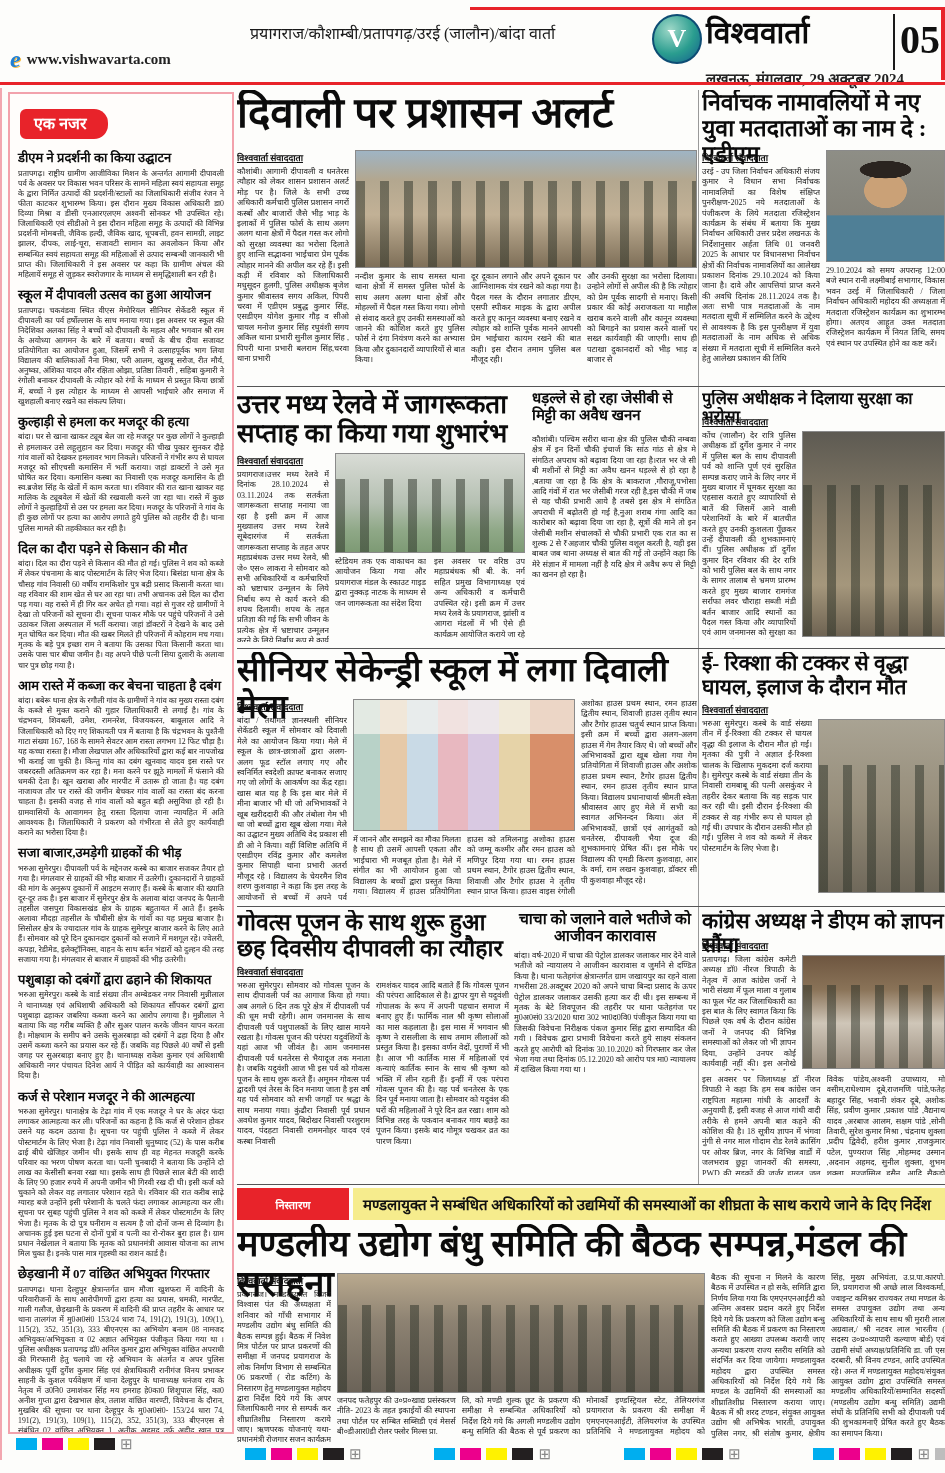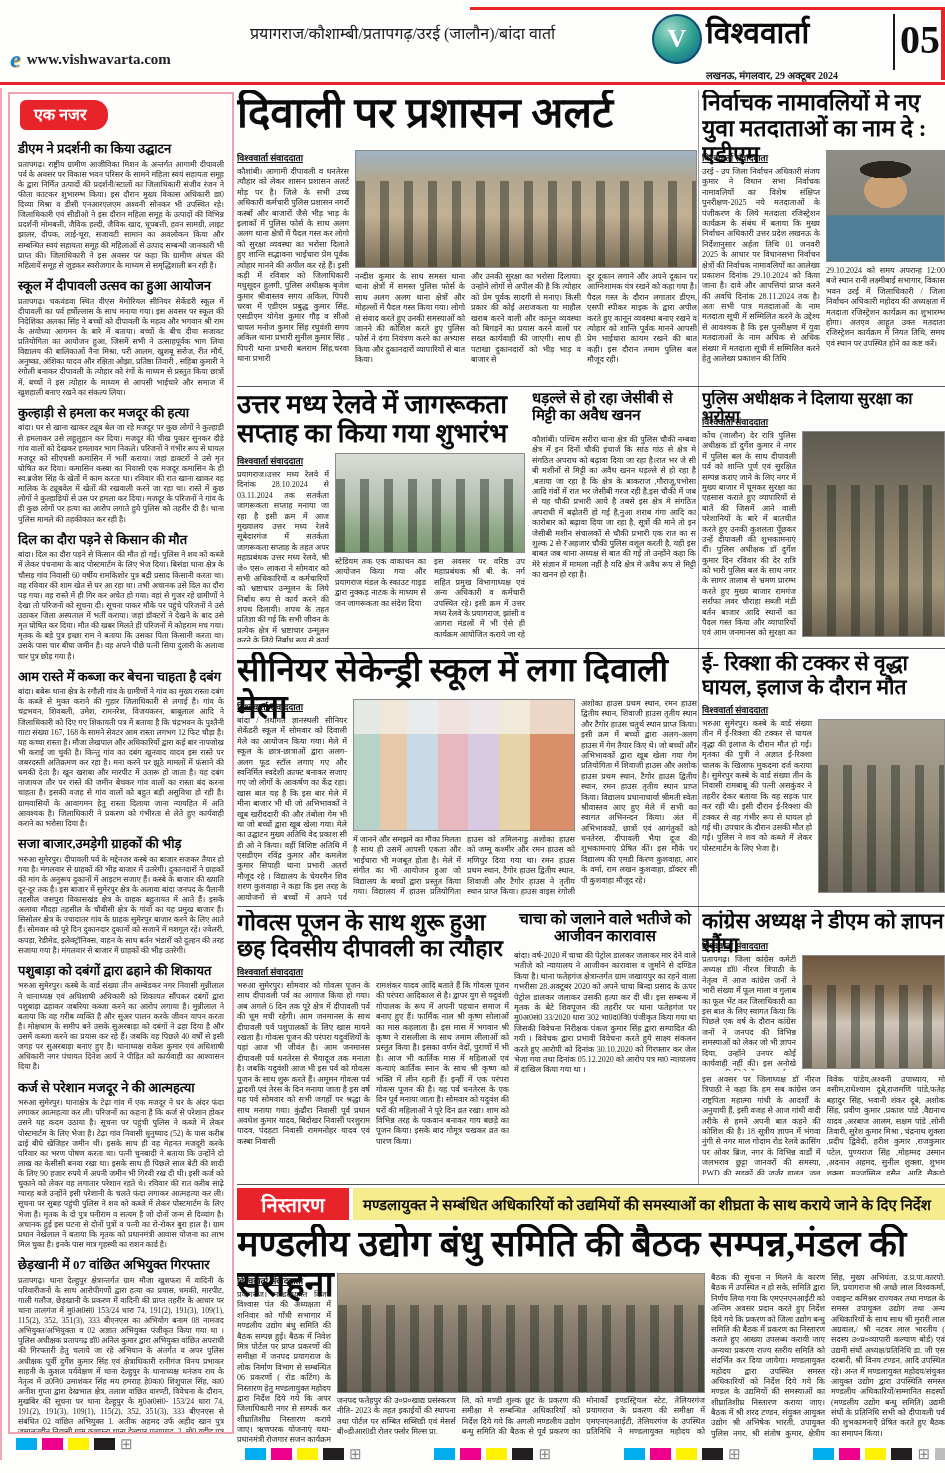--- a/index.html
+++ b/index.html
@@ -4,27 +4,27 @@
 <style>
   html,body{margin:0;padding:0;background:#fff;}
   .page{position:relative;width:945px;height:1473px;background:#fdfdfb;overflow:hidden;
         font-family:Liberation Serif, serif;color:#1a1a1a;}
   .abs{position:absolute;}
   .site-url{font-size:15px;font-weight:bold;color:#222;display:flex;align-items:center;gap:6px;}
   .e-icon{font-size:24px;font-weight:bold;font-style:italic;color:#1f7fd4;text-shadow:1px 1px 0 #f4b942;}
   .logo-circle{width:46px;height:46px;border-radius:50%;background:radial-gradient(circle at 35% 30%,#9fd8c8,#2a9d8f 55%,#145e8f);
                display:flex;align-items:center;justify-content:center;color:#fff;font-size:26px;font-weight:bold;border:2px solid #0e4d74;}
   .masthead{font-size:30px;font-weight:bold;color:#0a0a0a;line-height:1;}
-  .dateline{font-size:10px;font-weight:bold;color:#222;margin-top:16px;}
+  .dateline{font-size:15px;font-weight:bold;color:#222;margin-top:16px;}
   .pageno{font-size:40px;font-weight:bold;color:#101010;line-height:1;}
   .red{background:#e8232a;}
   .blackbar{background:#1a1a1a;}
   
   .leftcol{left:8px;top:92px;width:226px;height:1342px;border:2px solid #f2a2ac;background:#fffdfb;
-           padding:6px 8px;box-sizing:border-box;overflow:hidden;}
+           padding:15px 8px;box-sizing:border-box;overflow:hidden;}
   .eknazar-pill{display:inline-block;background:#e8232a;color:#fff;font-size:16px;font-weight:bold;
                 padding:3px 22px 5px 14px;border-radius:6px 14px 14px 6px;margin:0 0 4px 2px;}
   .nz-h{font-size:13px;font-weight:bold;color:#0d0d0d;margin:7px 0 3px;line-height:1.2;}
   .nz-b{font-size:7.8px;line-height:1.3;text-align:justify;color:#222;}
   
   .art{position:absolute;overflow:hidden;}
   .hl{font-weight:bold;color:#0b0b0b;line-height:1.12;}
   .byline{font-size:9px;font-weight:bold;text-decoration:underline;color:#111;margin:1px 0 3px;}
   .body{font-size:8px;line-height:1.3;text-align:justify;color:#1c1c1c;overflow:hidden;}
   .cols{display:flex;gap:6px;}
@@ -40,21 +40,21 @@
   .ph-group{background:linear-gradient(90deg,#b8d2c8 0 12%,#e6c9a8 12% 24%,#c9dae6 24% 38%,#e8b8c0 38% 52%,#d9c9e2 52% 66%,#e6d3a8 66% 80%,#d88f6a 80% 100%);}
   .ph-group::before{content:"";position:absolute;left:0;right:0;top:0;height:26%;background:rgba(245,243,238,.7);}
   .ph-portrait{background:linear-gradient(180deg,#8e8e86 0%,#7d7a70 100%);}
   .ph-portrait::after{content:"";position:absolute;inset:0;
      background:radial-gradient(ellipse 36% 13% at 50% 17%,#2a2420 0 60%,transparent 62%),
                 radial-gradient(ellipse 30% 26% at 50% 36%,#caa177 0 60%,transparent 62%),
                 linear-gradient(180deg,transparent 58%,#4f7f96 59%);}
   .hrule{position:absolute;height:1px;background:#555;}
   .vrule{position:absolute;width:1px;background:#999;}
   
-  .kicker-box{background:#e8232a;color:#fff;font-size:20px;font-weight:bold;display:flex;
+  .kicker-box{background:#e8232a;color:#fff;font-size:11px;font-weight:bold;display:flex;
               align-items:center;justify-content:center;width:112px;}
   .kicker-sub{background:#f6ec8d;color:#111;font-size:15px;font-weight:bold;display:flex;
               align-items:center;padding:0 10px;flex:1;}
   
   .cmyk{display:flex;gap:5px;align-items:center;}
   .sw{width:21px;height:12px;display:inline-block;}
   .reg{font-size:15px;color:#8a8a8a;line-height:12px;}
 </style>
 </head>
 <body>
@@ -128,22 +128,22 @@
     <div class="hl" style="font-size:42px;height:56px;">दिवाली पर प्रशासन अलर्ट</div>
     <div class="cols" style="margin-top:4px;">
       <div style="width:112px;">
         <div class="byline">विश्ववार्ता संवाददाता</div>
         <div class="body" style="height:216px;">कौशांबी। आगामी दीपावली व धनतेरस त्यौहार को लेकर शासन प्रशासन अलर्ट मोड़ पर है। जिले के सभी उच्च अधिकारी कर्मचारी पुलिस प्रशासन नगरों कस्बों और बाजारों जैसे भीड़ भाड़ के इलाकों में पुलिस फोर्स के साथ अलग अलग थाना क्षेत्रों में पैदल गस्त कर लोगो को सुरक्षा व्यवस्था का भरोसा दिलाते हुए शान्ति सद्भावना भाईचारा प्रेम पूर्वक त्योहार मानने की अपील कर रहे हैं। इसी कड़ी में रविवार को जिलाधिकारी मधुसूदन हुलगी, पुलिस अधीक्षक बृजेश कुमार श्रीवास्तव सगय अकिल, पिपरी चरवा में एडीएम प्रबुद्ध कुमार सिंह, एसडीएम योगेश कुमार गौड़ व सीओ चायल मनोज कुमार सिंह रघुवंशी सगय अकिल थाना प्रभारी सुनील कुमार सिंह , पिपरी थाना प्रभारी बलराम सिंह,चरवा थाना प्रभारी</div>
       </div>
       <div style="flex:1;">
         <div class="photo ph-street fig" style="height:118px;"></div>
         <div class="cols" style="margin-top:4px;height:108px;">
           <div class="body" style="flex:1;">नन्दीश कुमार के साथ समस्त थाना थाना क्षेत्रों में समस्त पुलिस फोर्स के साथ अलग अलग थाना क्षेत्रों और मोहल्लों में पैदल गस्त किया गया। लोगो से संवाद करते हुए उनकी समस्याओं को जानने की कोशिश करते हुए पुलिस फोर्स ने दंगा नियंत्रण करने का अभ्यास किया और दुकानदारों व्यापारियों से बात किया।</div>
+          <div class="body" style="flex:1;">दूर दूकान लगाने और अपने दूकान पर आग्निशामक यंत्र रखने को कहा गया है। पैदल गस्त के दौरान लगातार डीएम, एसपी स्पीकर माइक के द्वारा अपील करते हुए कानून व्यवस्था बनाए रखने व त्योहार को शान्ति पूर्वक मानने आपसी प्रेम भाईचारा कायम रखने की बात कही। इस दौरान तमाम पुलिस बल मौजूद रही।</div>
           <div class="body" style="flex:1;">और उनकी सुरक्षा का भरोसा दिलाया। उन्होने लोगों से अपील की है कि त्योहार को प्रेम पूर्वक सादगी से मनाए। किसी प्रकार की कोई अराजकता या माहौल खराब करने वाली और कानून व्यवस्था को बिगड़ने का प्रयास करने वालों पर सख्त कार्यवाही की जाएगी। साथ ही पटाखा दुकानदारों को भीड़ भाड़ व बाजार से</div>
-          <div class="body" style="flex:1;">दूर दूकान लगाने और अपने दूकान पर आग्निशामक यंत्र रखने को कहा गया है। पैदल गस्त के दौरान लगातार डीएम, एसपी स्पीकर माइक के द्वारा अपील करते हुए कानून व्यवस्था बनाए रखने व त्योहार को शान्ति पूर्वक मानने आपसी प्रेम भाईचारा कायम रखने की बात कही। इस दौरान तमाम पुलिस बल मौजूद रही।</div>
         </div>
       </div>
     </div>
   </div>
 
   <div class="art" style="left:702px;top:90px;width:243px;height:294px;">
     <div class="hl" style="font-size:23px;height:56px;">निर्वाचक नामावलियों मे नए युवा मतदाताओं का नाम दे : एडीएम</div>
     <div class="cols" style="margin-top:4px;">
       <div style="width:118px;">
         <div class="byline">विश्ववार्ता संवाददाता</div>

